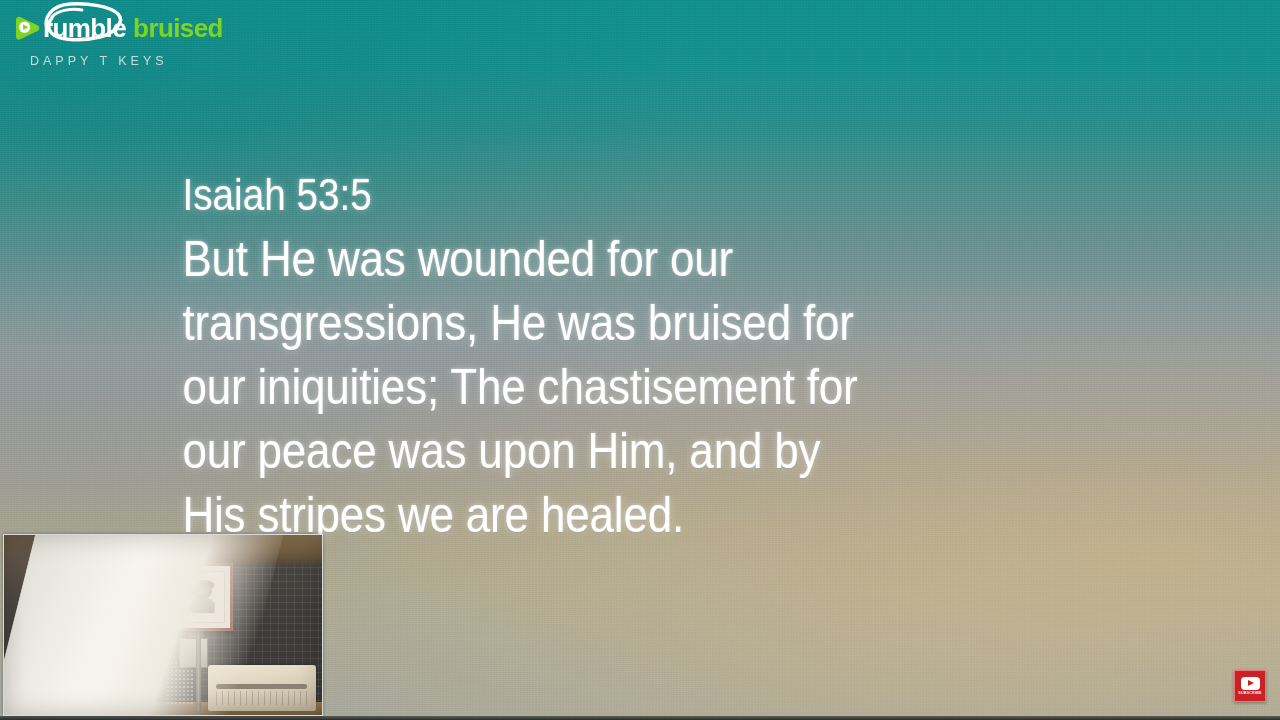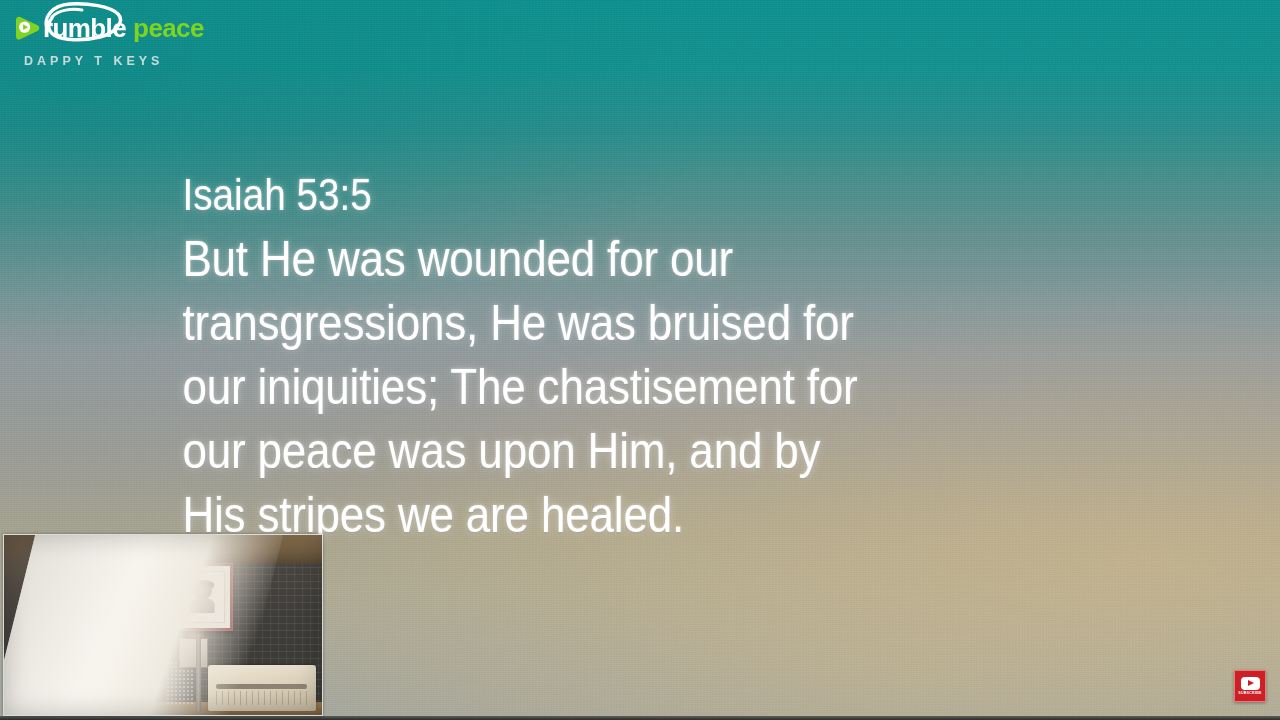--- a/index.html
+++ b/index.html
@@ -119,24 +119,24 @@
     position: absolute;
     left: 18px;
     top: -9px;
     width: 104px;
     height: 50px;
     pointer-events: none;
     z-index: 2;
   }
   .brand-tagline {
     margin-top: 4px;
-    margin-left: 12px;
+    margin-left: 18px;
     font-size: 12.5px;
     letter-spacing: 4.0px;
-    font-weight: bold;
+    font-weight: normal;
     color: #d6e2e0;
     opacity: .92;
     white-space: nowrap;
   }
 
   
   .scripture {
     position: absolute;
     left: 0;
     right: 0;
@@ -428,21 +428,21 @@
         <svg width="30" height="30" viewBox="0 0 30 30" aria-hidden="true">
           <path d="M4.2 5.8 C4.2 3.4 6.2 2.0 8.3 2.9 L25.3 11.0 C27.6 12.1 27.6 15.4 25.3 16.6
                    L8.3 24.8 C6.2 25.8 4.2 24.3 4.2 22.0 Z" fill="#7fd321" transform="scale(1.02) translate(-0.3,1.0)"></path>
           <circle cx="12.6" cy="14.2" r="5.6" fill="#ffffff"></circle>
           <path d="M11.1 11.3 L16.2 14.2 L11.1 17.1 Z" fill="#7fd321"></path>
         </svg>
       </span>
 
       <span class="brand-wordmark">
         <span class="brand-rumble">rumble</span>
-        <span class="brand-studio">peace</span>
+        <span class="brand-studio">bruised</span>
       </span>
 
       <span class="brand-scribble">
         <svg width="104" height="50" viewBox="0 0 104 50" aria-hidden="true">
           <path d="M18 33 C12 21, 22 8, 40 7 C58 6, 80 9, 88 17 C95 24, 86 36, 70 40
                    C54 44, 33 44, 24 38 C18 34, 17 27, 22 21" fill="none" stroke="#ffffff" stroke-width="3.4" stroke-linecap="round" stroke-linejoin="round"></path>
           <path d="M22 20 C28 13, 42 11, 52 13" fill="none" stroke="#ffffff" stroke-width="3.0" stroke-linecap="round"></path>
         </svg>
       </span>
     </div>

